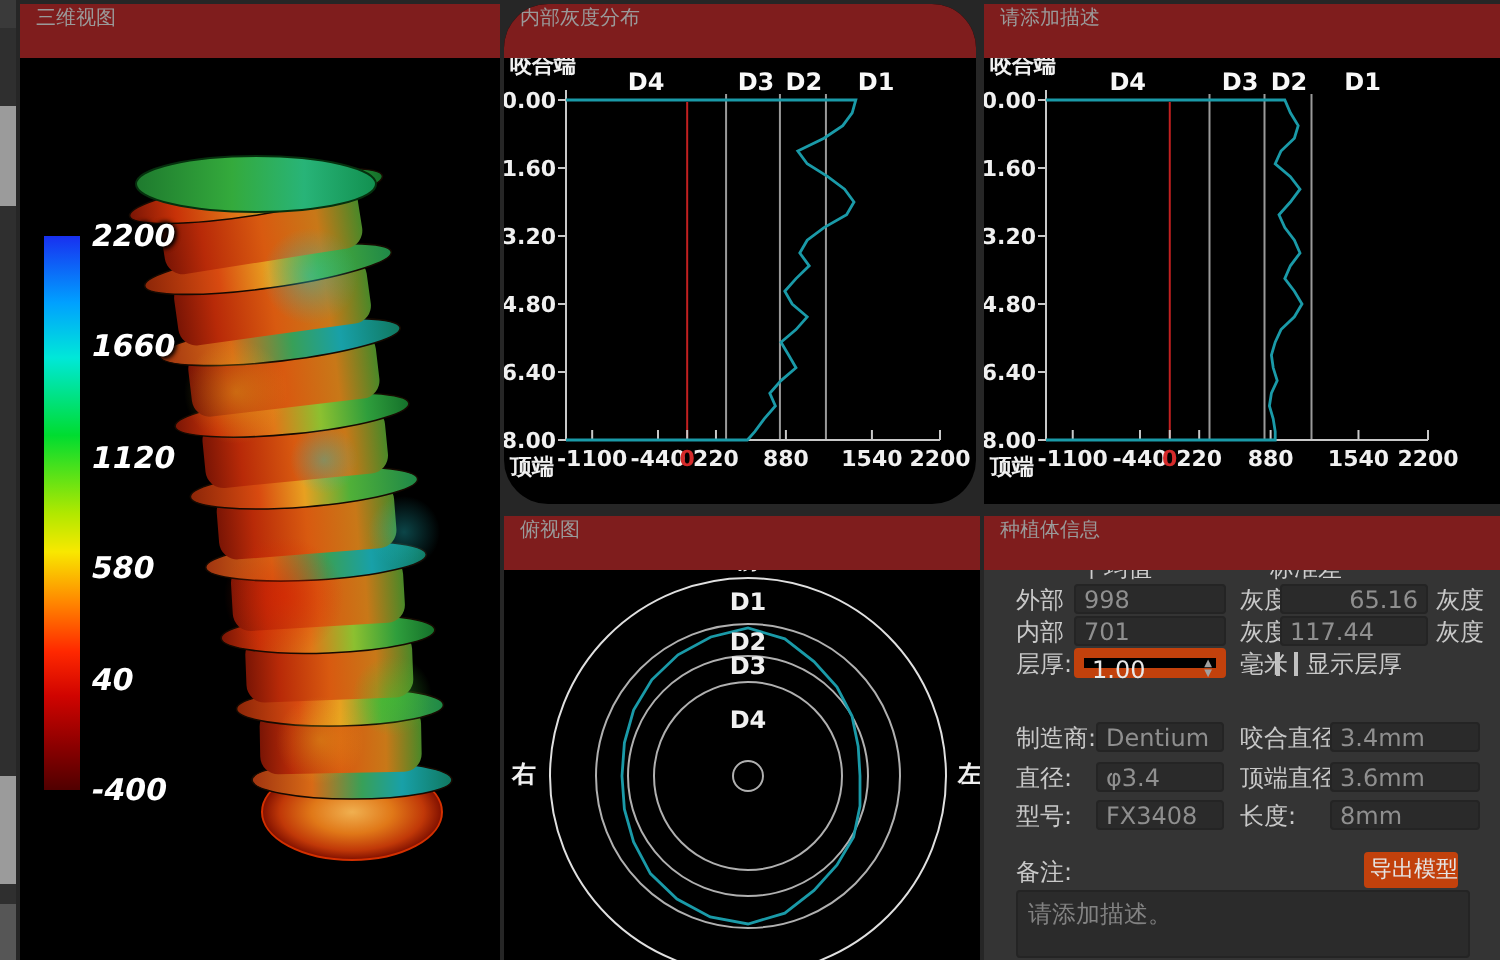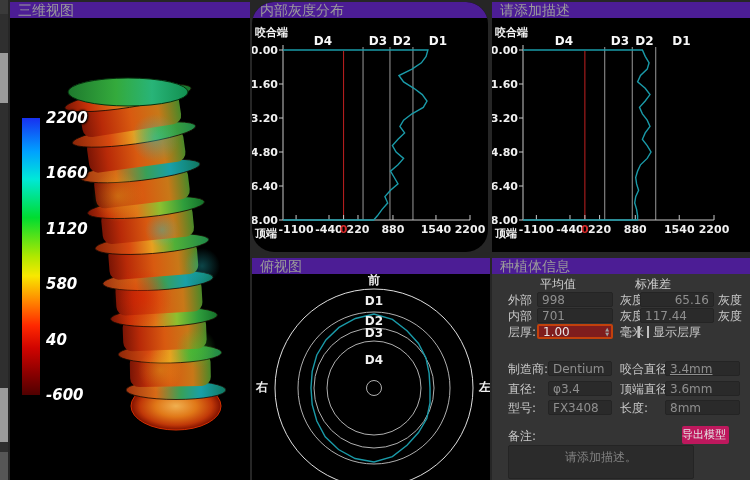--- a/index.html
+++ b/index.html
@@ -1,47 +1,47 @@
 <!DOCTYPE html>
 <html><head>
 <meta charset="utf-8">
 <style>
   html,body{margin:0;padding:0;}
   body{width:750px;height:480px;background:#262626;position:relative;overflow:hidden;
        font-family:"DejaVu Sans","Liberation Sans",sans-serif;}
   .panel{position:absolute;background:#000;overflow:hidden;}
-  .phead{position:relative;z-index:3;height:16px;background:#4c1d95;color:#9a9a9a;
-         font-size:14px;line-height:16px;padding-left:8px;}
+  .phead{position:relative;z-index:3;height:27px;background:#7f1d1d;color:#9a9a9a;
+         font-size:10px;line-height:16px;padding-left:8px;}
   svg.lay{position:absolute;left:0;top:0;z-index:1;}
   .tick{font:bold 11px "DejaVu Sans",sans-serif;}
   .zone{font:bold 12px "DejaVu Sans",sans-serif;}
   .endlab{font:600 11px "DejaVu Sans",sans-serif;}
   .tvlab{font:600 12px "DejaVu Sans",sans-serif;fill:#f0f0f0;}
   .ring{fill:none;stroke:#b0b0b0;stroke-width:1;}
   .ring.outer{stroke:#e0e0e0;}
   .colorbar{position:absolute;left:12px;top:116px;width:18px;height:277px;z-index:4;
     background:linear-gradient(to bottom,#1830f0 0%,#00a0ff 12%,#00e8d8 22%,#00dc30 36%,
       #b0e800 50%,#f8e800 57%,#ff8800 66%,#ff2800 75%,#d00400 83%,#8c0000 92%,#500000 100%);}
   .cb-label{position:absolute;left:36px;z-index:4;color:#fff;white-space:nowrap;
     font:italic bold 15px "DejaVu Sans",sans-serif;
     text-shadow:1px 1px 2px #000,-1px -1px 2px #000,0 0 3px #000;}
   
   .info-body{position:absolute;left:0;top:16px;right:0;bottom:0;background:#343434;}
   .ilab{position:absolute;color:#c8c8c8;font-size:12px;line-height:14px;white-space:nowrap;}
   .ihead{position:absolute;color:#cfcfcf;font-size:12px;line-height:14px;}
   .fld{position:absolute;height:15px;background:#2a2a2a;border:1px solid #242424;border-radius:2px;
        color:#8f8f8f;font-size:12px;padding:0 4px;box-sizing:border-box;
        font-family:"DejaVu Sans","Liberation Sans",sans-serif;}
-  .stepper{position:absolute;height:15px;background:#7f1d1d;border:2px solid #c2410c;border-radius:2px;
+  .stepper{position:absolute;height:15px;background:#000000;border:5px solid #c2410c;border-radius:2px;
        box-sizing:border-box;color:#e8e8e8;font-size:12px;line-height:13px;padding:0 4px;}
   .step-arrows{position:absolute;right:2px;top:1px;display:flex;flex-direction:column;
        font-size:5px;line-height:5px;color:#a0a0a0;}
   .vbar{position:absolute;width:2px;height:12px;background:#c0c0c0;}
-  .btn{position:absolute;background:#be185d;color:#e5e5e5;font-size:11px;line-height:18px;
-       text-align:left;border-radius:2px;cursor:default;}
+  .btn{position:absolute;background:#c2410c;color:#e5e5e5;font-size:11px;line-height:18px;
+       text-align:right;border-radius:2px;cursor:default;font-family:Liberation Serif, serif;}
   textarea.notes{position:absolute;background:#2b2b2b;border:1px solid #242424;border-radius:2px;
        color:#cfcfcf;font-size:12px;padding:3px 5px;box-sizing:border-box;resize:none;
        font-family:"DejaVu Sans","Liberation Sans",sans-serif;}
   textarea.notes::placeholder{color:#828282;}
   
   .lstrip{position:absolute;left:0;top:0;width:8px;height:480px;background:#2f2f2f;}
   .lthumb{position:absolute;left:0;width:8px;}
 </style>
 </head>
 <body>
@@ -162,21 +162,21 @@
         <circle cx="150" cy="352" r="22" fill="url(#pYellow)" opacity="0.35"></circle>
       </g>
   </svg>
   <div class="colorbar"></div>
   <div id="cb-labels">
       <div class="cb-label" style="top: 107px;">2200</div>
       <div class="cb-label" style="top: 162.4px;">1660</div>
       <div class="cb-label" style="top: 217.8px;">1120</div>
       <div class="cb-label" style="top: 273.2px;">580</div>
       <div class="cb-label" style="top: 328.6px;">40</div>
-      <div class="cb-label" style="top: 384px;">-600</div>
+      <div class="cb-label" style="top: 384px;">-400</div>
     </div>
 </div>
 
 <div class="panel" style="left:252px;top:2px;width:236px;height:250px;border-radius:22px;">
   <div class="phead">内部灰度分布</div>
   <svg class="lay" id="chart-internal" width="236" height="250">
       <line x1="111.036" y1="45" x2="111.036" y2="218" stroke="#9a9a9a"></line>
       <line x1="137.964" y1="45" x2="137.964" y2="218" stroke="#9a9a9a"></line>
       <line x1="160.965" y1="45" x2="160.965" y2="218" stroke="#9a9a9a"></line>
       <line x1="91.588" y1="49" x2="91.588" y2="218" stroke="#c22020"></line>
@@ -310,30 +310,30 @@
         </span>
     </div>
     <div class="ilab" style="left:128px;top:51px;">毫米</div>
     <div class="vbar" style="left:146px;top:52px;"></div>
     <div class="vbar" style="left:155px;top:52px;"></div>
     <div class="ilab" style="left:161px;top:51px;">显示层厚</div>
 
     <div class="ilab" style="left:16px;top:88px;">制造商:</div>
     <input class="fld" style="left: 56px; top: 87px; width: 64px;" readonly="" value="Dentium">
     <div class="ilab" style="left:128px;top:88px;">咬合直径:</div>
-    <input class="fld" style="left: 173px; top: 87px; width: 75px; text-decoration: underline;" readonly="" value="3.4mm">
+    <input class="fld" style="left: 173px; top: 87px; width: 75px;" readonly="" value="3.4mm">
 
     <div class="ilab" style="left:16px;top:108px;">直径:</div>
     <input class="fld" style="left: 56px; top: 107px; width: 64px;" readonly="" value="φ3.4">
     <div class="ilab" style="left:128px;top:108px;">顶端直径:</div>
     <input class="fld" style="left: 173px; top: 107px; width: 75px;" readonly="" value="3.6mm">
 
     <div class="ilab" style="left:16px;top:127px;">型号:</div>
     <input class="fld" style="left: 56px; top: 126px; width: 64px;" readonly="" value="FX3408">
     <div class="ilab" style="left:128px;top:127px;">长度:</div>
     <input class="fld" style="left: 173px; top: 126px; width: 75px;" readonly="" value="8mm">
 
     <div class="ilab" style="left:16px;top:155px;">备注:</div>
     <div class="btn" style="left:190px;top:152px;width:47px;height:18px;">导出模型</div>
-    <textarea class="notes" style="left: 16px; top: 171px; width: 186px; height: 34px; text-align: center;" placeholder="请添加描述。"></textarea>
+    <textarea class="notes" style="left: 16px; top: 171px; width: 227px; height: 34px;" placeholder="请添加描述。"></textarea>
 
   </div>
 </div>
 
 </body></html>

